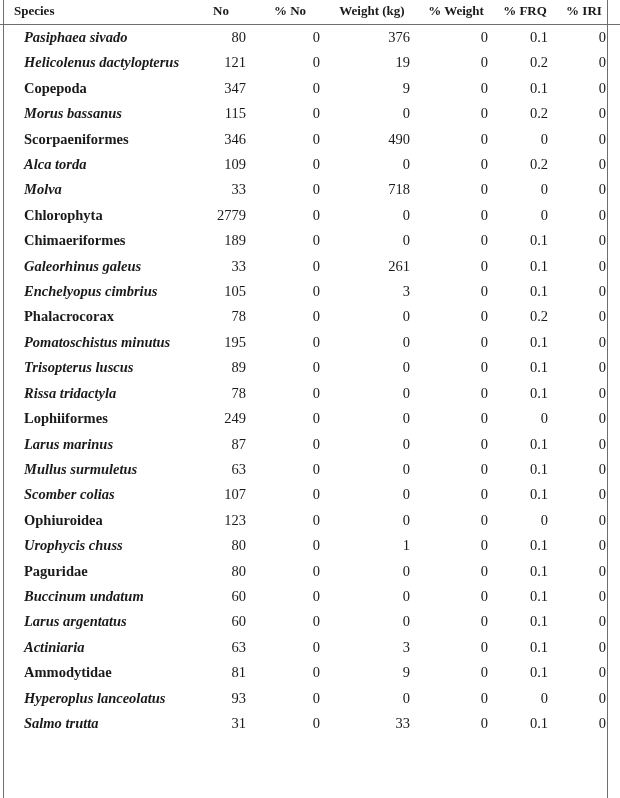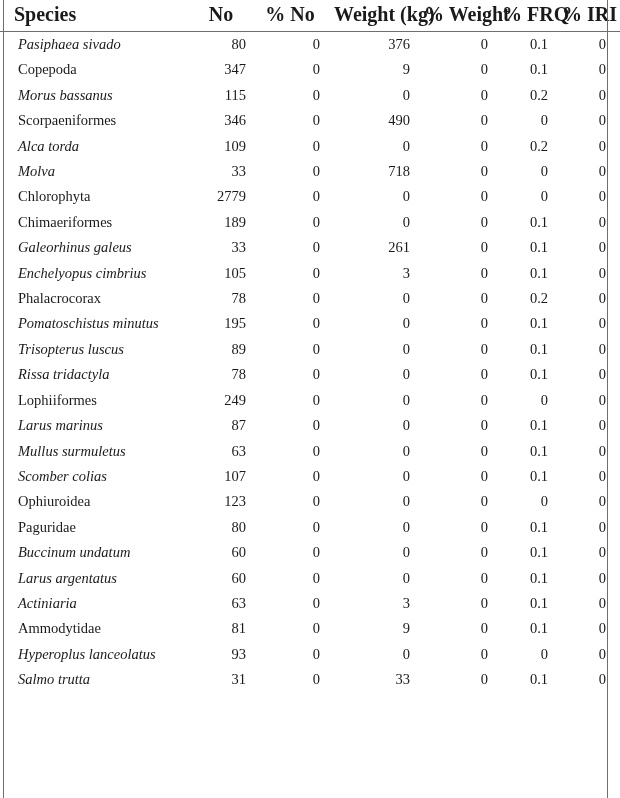--- a/index.html
+++ b/index.html
@@ -34,21 +34,21 @@
   table.species-table col.c-species { width: 196px; }
   table.species-table col.c-no      { width: 64px; }
   table.species-table col.c-pno     { width: 74px; }
   table.species-table col.c-weight  { width: 90px; }
   table.species-table col.c-pweight { width: 78px; }
   table.species-table col.c-pfrq    { width: 60px; }
   table.species-table col.c-piri    { width: 58px; }
 
   thead th {
     font-weight: bold;
-    font-size: 20px;
+    font-size: 13px;
     padding: 3px 0 5px 0;
     vertical-align: bottom;
     white-space: nowrap;
   }
   thead th.h-species {
     text-align: left;
     padding-left: 14px;
   }
   thead th.h-num {
     text-align: center;
@@ -61,21 +61,22 @@
   tbody td {
     padding: 2px 0 2px 0;
     height: 21.4px;
     line-height: 21.4px;
     font-size: 14.5px;
     white-space: nowrap;
     overflow: hidden;
   }
   tbody td.t-species {
     text-align: left;
-    padding-left: 18px;
+    padding-left: 24px;
+    font-weight: bold;
   }
   tbody td.t-species.italic {
     font-style: italic;
   }
   tbody td.t-num {
     text-align: right;
     padding-right: 14px;
   }
 
   
@@ -122,20 +123,29 @@
         <tr>
           <td class="t-species italic">Pasiphaea sivado</td>
           <td class="t-num">80</td>
           <td class="t-num">0</td>
           <td class="t-num">376</td>
           <td class="t-num">0</td>
           <td class="t-num">0.1</td>
           <td class="t-num">0</td>
         </tr>
         <tr>
+          <td class="t-species italic">Helicolenus dactylopterus</td>
+          <td class="t-num">121</td>
+          <td class="t-num">0</td>
+          <td class="t-num">19</td>
+          <td class="t-num">0</td>
+          <td class="t-num">0.2</td>
+          <td class="t-num">0</td>
+        </tr>
+        <tr>
           <td class="t-species">Copepoda</td>
           <td class="t-num">347</td>
           <td class="t-num">0</td>
           <td class="t-num">9</td>
           <td class="t-num">0</td>
           <td class="t-num">0.1</td>
           <td class="t-num">0</td>
         </tr>
         <tr>
           <td class="t-species italic">Morus bassanus</td>
@@ -284,20 +294,29 @@
         <tr>
           <td class="t-species">Ophiuroidea</td>
           <td class="t-num">123</td>
           <td class="t-num">0</td>
           <td class="t-num">0</td>
           <td class="t-num">0</td>
           <td class="t-num">0</td>
           <td class="t-num">0</td>
         </tr>
         <tr>
+          <td class="t-species italic">Urophycis chuss</td>
+          <td class="t-num">80</td>
+          <td class="t-num">0</td>
+          <td class="t-num">1</td>
+          <td class="t-num">0</td>
+          <td class="t-num">0.1</td>
+          <td class="t-num">0</td>
+        </tr>
+        <tr>
           <td class="t-species">Paguridae</td>
           <td class="t-num">80</td>
           <td class="t-num">0</td>
           <td class="t-num">0</td>
           <td class="t-num">0</td>
           <td class="t-num">0.1</td>
           <td class="t-num">0</td>
         </tr>
         <tr>
           <td class="t-species italic">Buccinum undatum</td>

